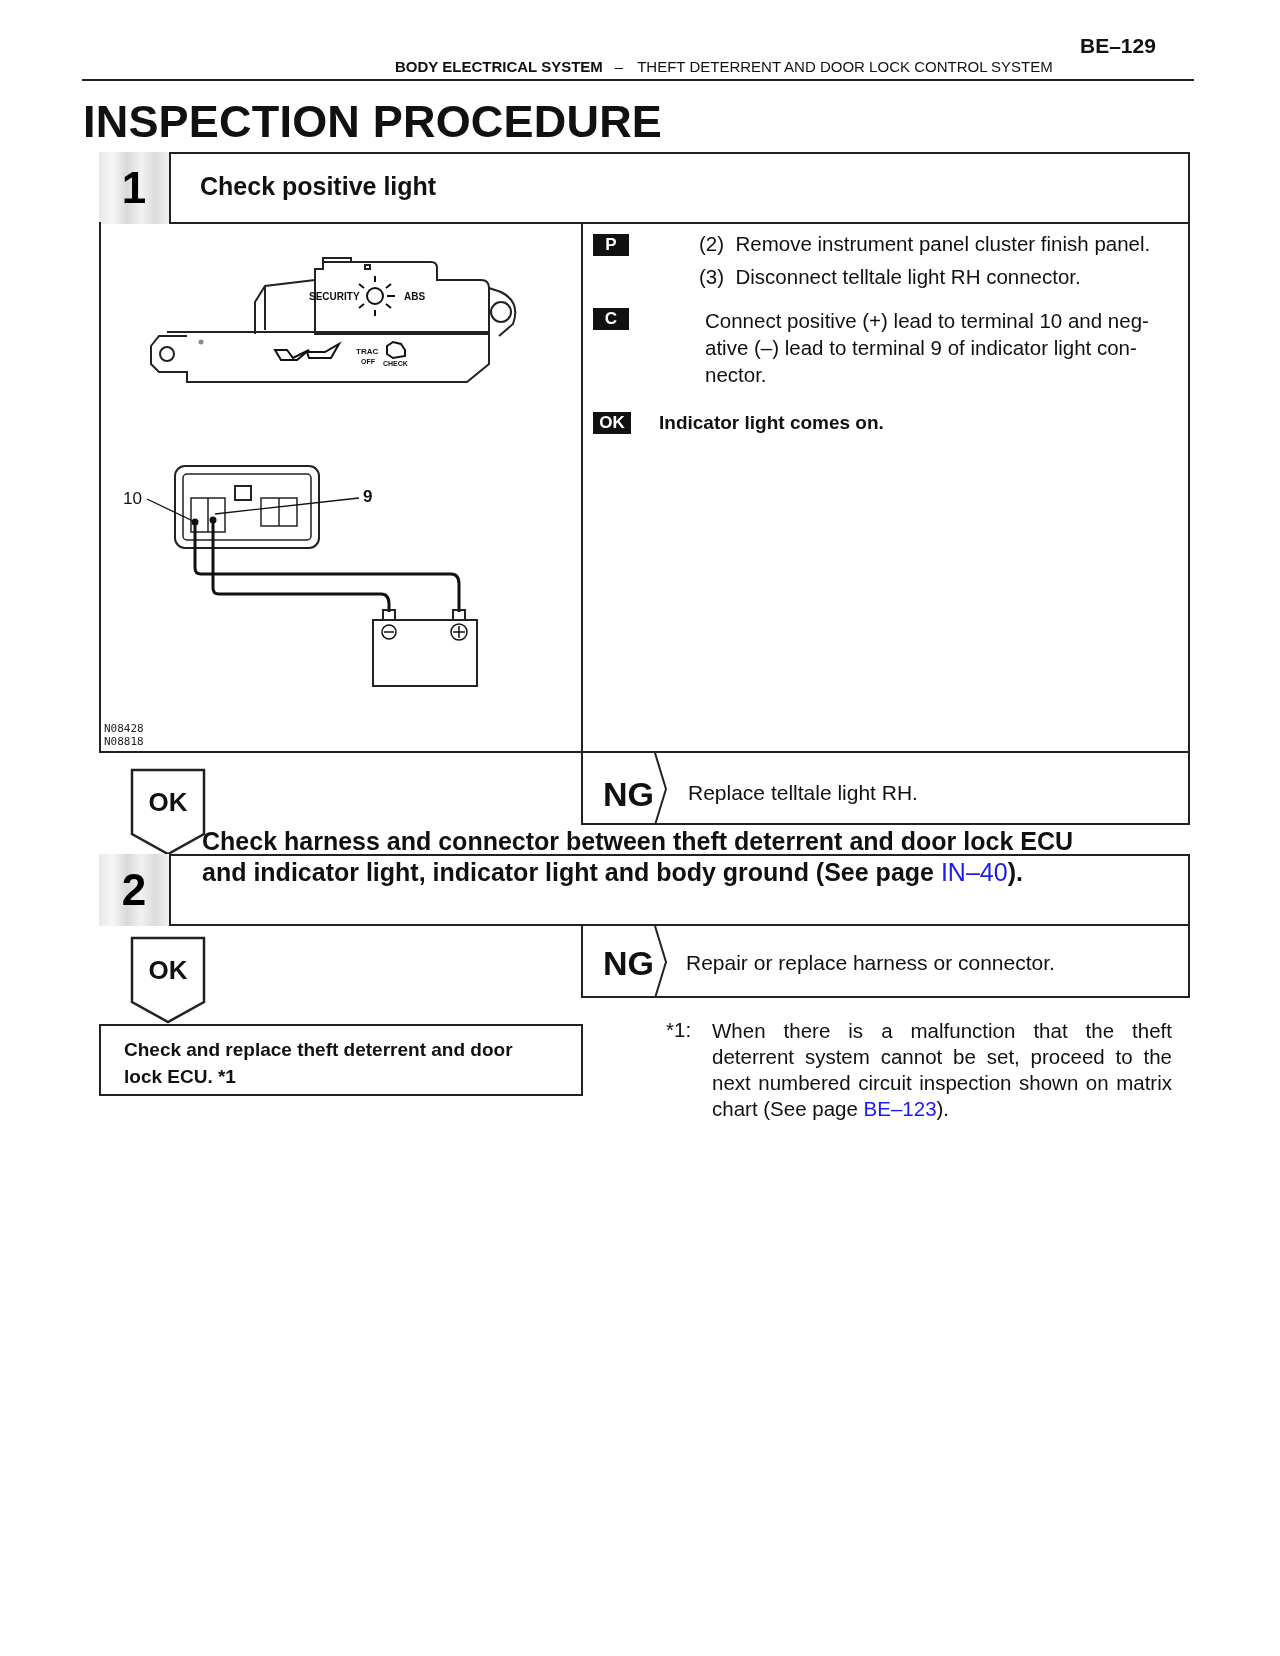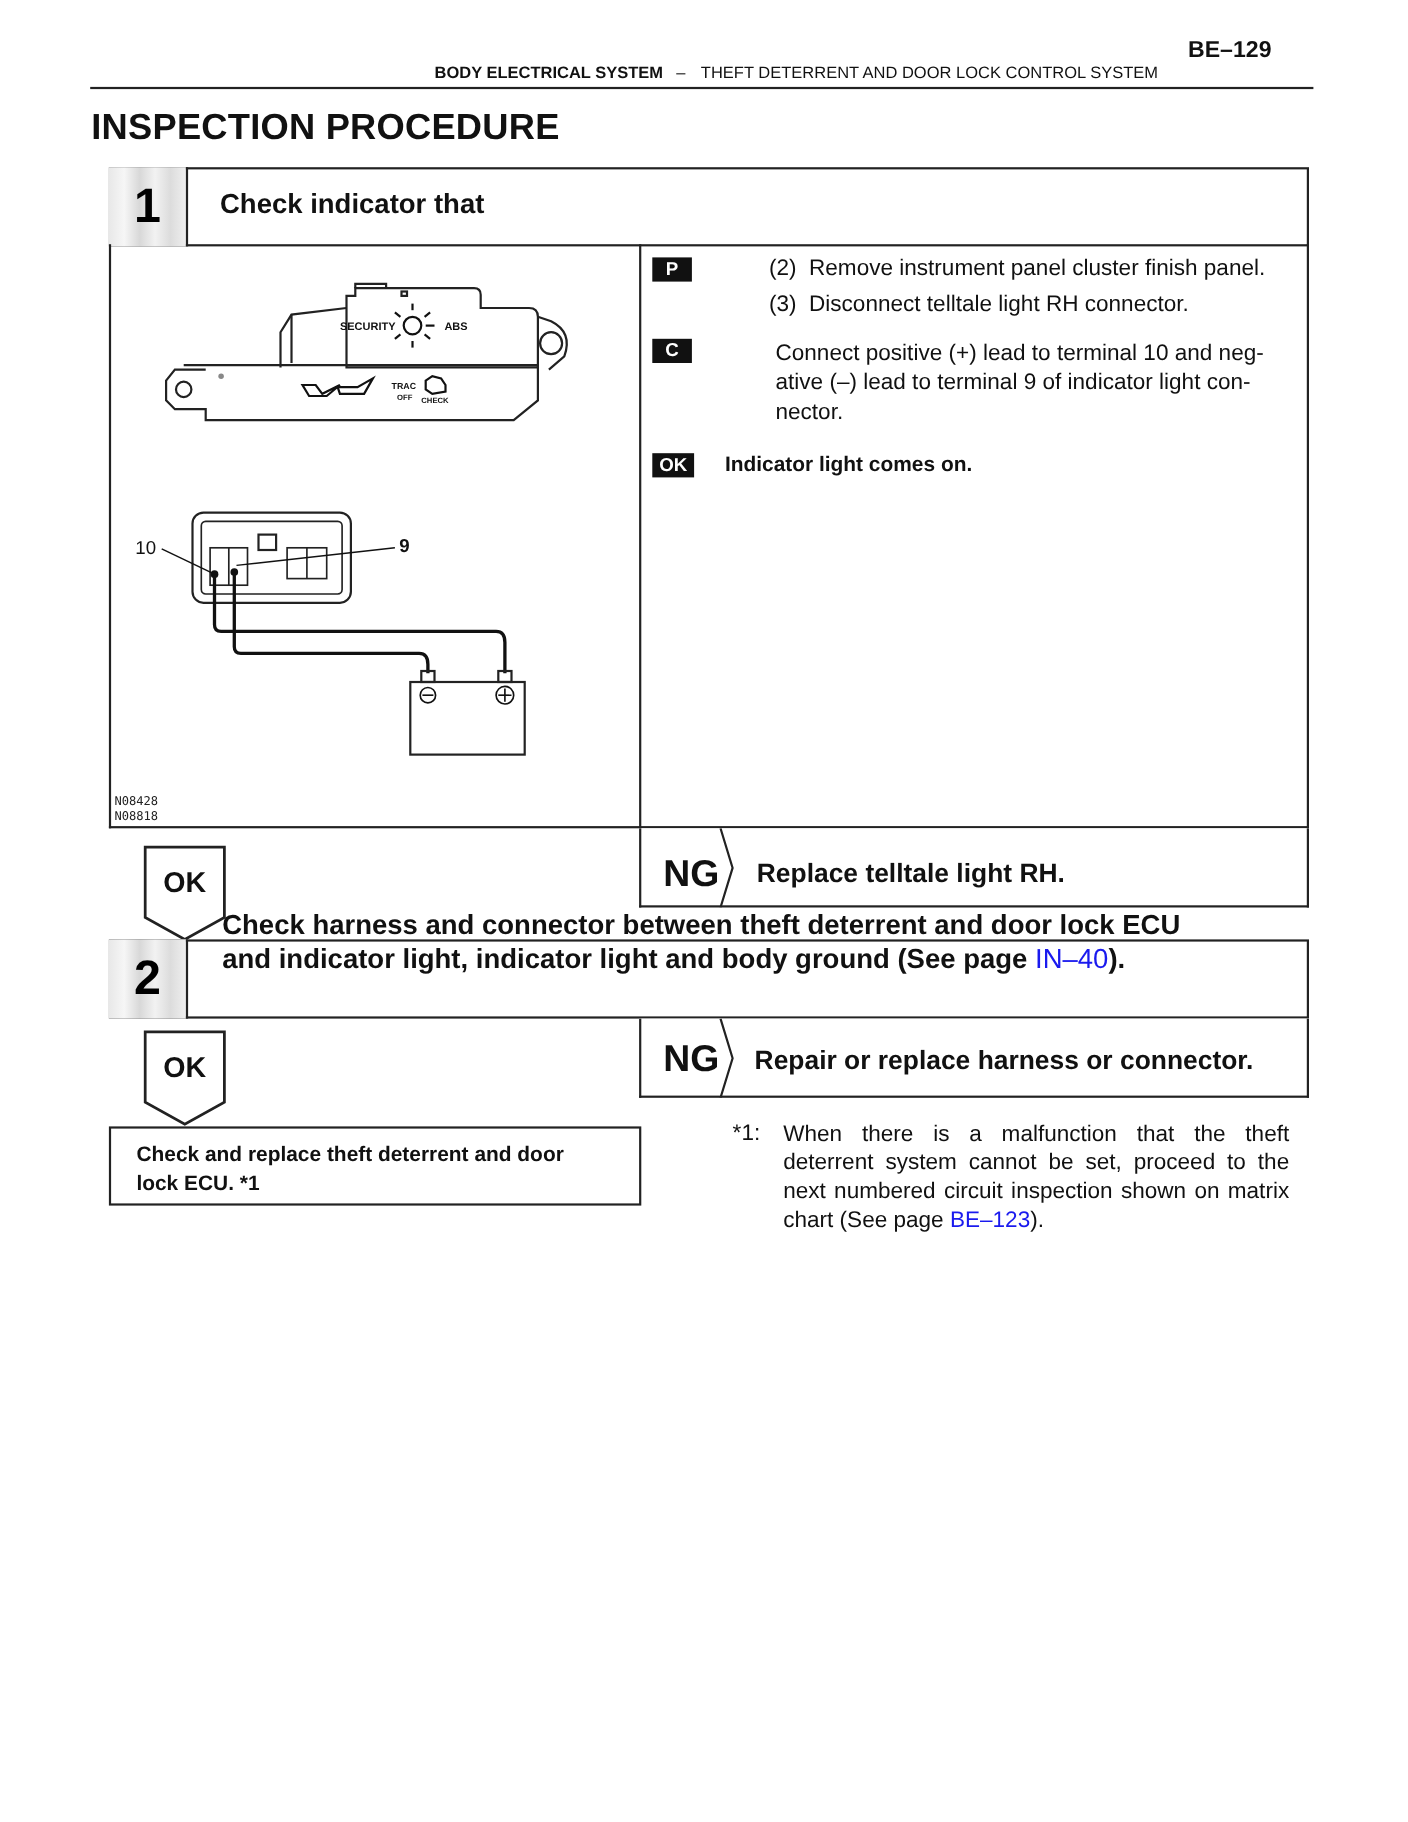--- a/index.html
+++ b/index.html
@@ -6,21 +6,21 @@
   body { width:1280px; height:1656px; position:relative; overflow:hidden;
          font-family:"Liberation Sans", sans-serif; color:#111; }
   .abs { position:absolute; }
 
   
   .page-num { left:1080px; top:34px; font-size:21px; font-weight:bold; }
   .running-head { left:395px; top:58px; font-size:15px; white-space:nowrap; }
   .running-head .sec { font-weight:bold; }
   .running-head .dash { margin:0 14px 0 12px; }
   .head-rule { left:82px; top:79px; width:1112px; height:2px; background:#222; }
-  .page-title { left:83px; top:96px; font-size:33px; font-weight:bold; letter-spacing:0.2px; }
+  .page-title { left:83px; top:96px; font-size:45px; font-weight:bold; letter-spacing:0.2px; }
 
   
   .step-box { border:2px solid #222; background:#fff; box-sizing:border-box; }
   .step-num { background:linear-gradient(90deg,#e8e8e8 0%,#f6f6f6 20%,#d8d8d8 40%,#f2f2f2 60%,#dcdcdc 80%,#efefef 100%);
               border-right:2px solid #222; box-sizing:border-box;
               display:flex; align-items:center; justify-content:center;
               font-size:44px; font-weight:bold; color:#000; }
   .step-title { font-weight:bold; color:#111; }
   .link { color:#1a1aee; font-weight:normal; }
 
@@ -37,21 +37,21 @@
 
   .fig-code { left:104px; top:722px; font-family:"DejaVu Sans Mono", monospace; font-size:11px; line-height:13px; color:#222; }
 
   
   .ok-arrow { width:76px; height:90px; }
   .ok-label { font-size:26px; font-weight:bold; width:76px; text-align:center; }
 
   
   .ng-box { border:2px solid #222; box-sizing:border-box; background:#fff; }
   .ng-label { font-size:34px; font-weight:bold; }
-  .ng-text { font-size:24px; font-weight:bold; white-space:nowrap; }
+  .ng-text { font-size:21px; font-weight:normal; white-space:nowrap; }
 
   
   #s2-head { left:99px; top:854px; width:1091px; height:72px; }
   #s2-num  { left:99px; top:854px; width:72px; height:72px; }
   #s2-title { left:202px; top:826px; font-size:25px; line-height:31px; width:960px; }
 
   
   #final-box { left:99px; top:1024px; width:484px; height:72px; border:2px solid #222; box-sizing:border-box; }
   #final-text { left:124px; top:1036px; width:450px; font-size:19px; font-weight:bold; line-height:27px; }
 
@@ -63,21 +63,21 @@
 
 <div class="abs page-num">BE–129</div>
 <div class="abs running-head">
   <span class="sec">BODY ELECTRICAL SYSTEM</span><span class="dash">–</span><span>THEFT DETERRENT AND DOOR LOCK CONTROL SYSTEM</span>
 </div>
 <div class="abs head-rule"></div>
 <div class="abs page-title">INSPECTION PROCEDURE</div>
 
 <div class="abs step-box" id="s1-head"></div>
 <div class="abs step-num" id="s1-num">1</div>
-<div class="abs step-title" id="s1-title">Check indicator that</div>
+<div class="abs step-title" id="s1-title">Check positive light</div>
 <div class="abs" id="s1-body"></div>
 <div class="abs" id="s1-divider"></div>
 
 <svg class="abs" style="left:101px;top:224px;" width="478" height="500" font-family="Liberation Sans, sans-serif">
   <g fill="none" stroke="#222" stroke-width="2">
 
     <path d="M214 45 L222 45 L222 38 L330 38 Q336 38 336 44 L336 56 L380 56 Q388 56 388 64 L388 110 L214 110 Z"></path>
     <path d="M222 38 L222 34 L250 34 L250 38"></path>
     <rect x="264" y="41" width="5" height="4"></rect>
     <path d="M214 56 L164 62 L154 78 L154 110"></path>

